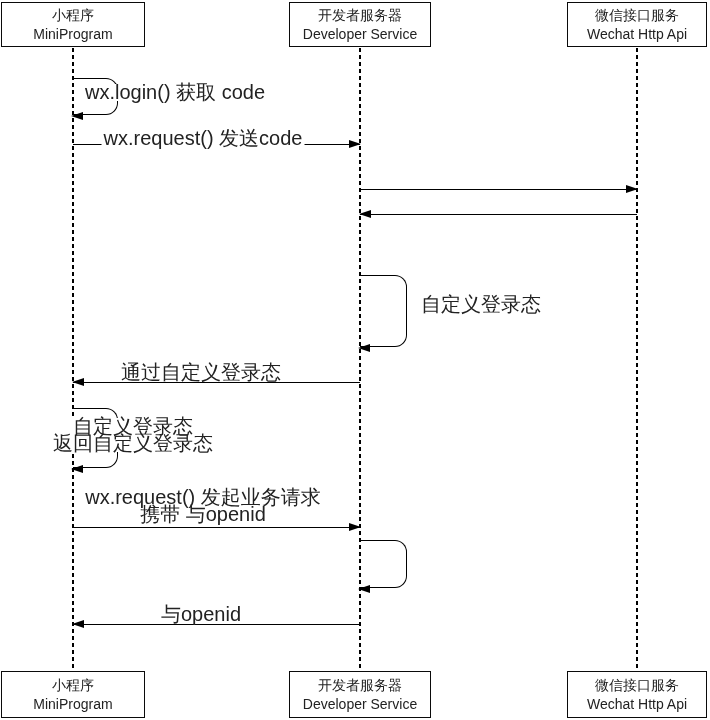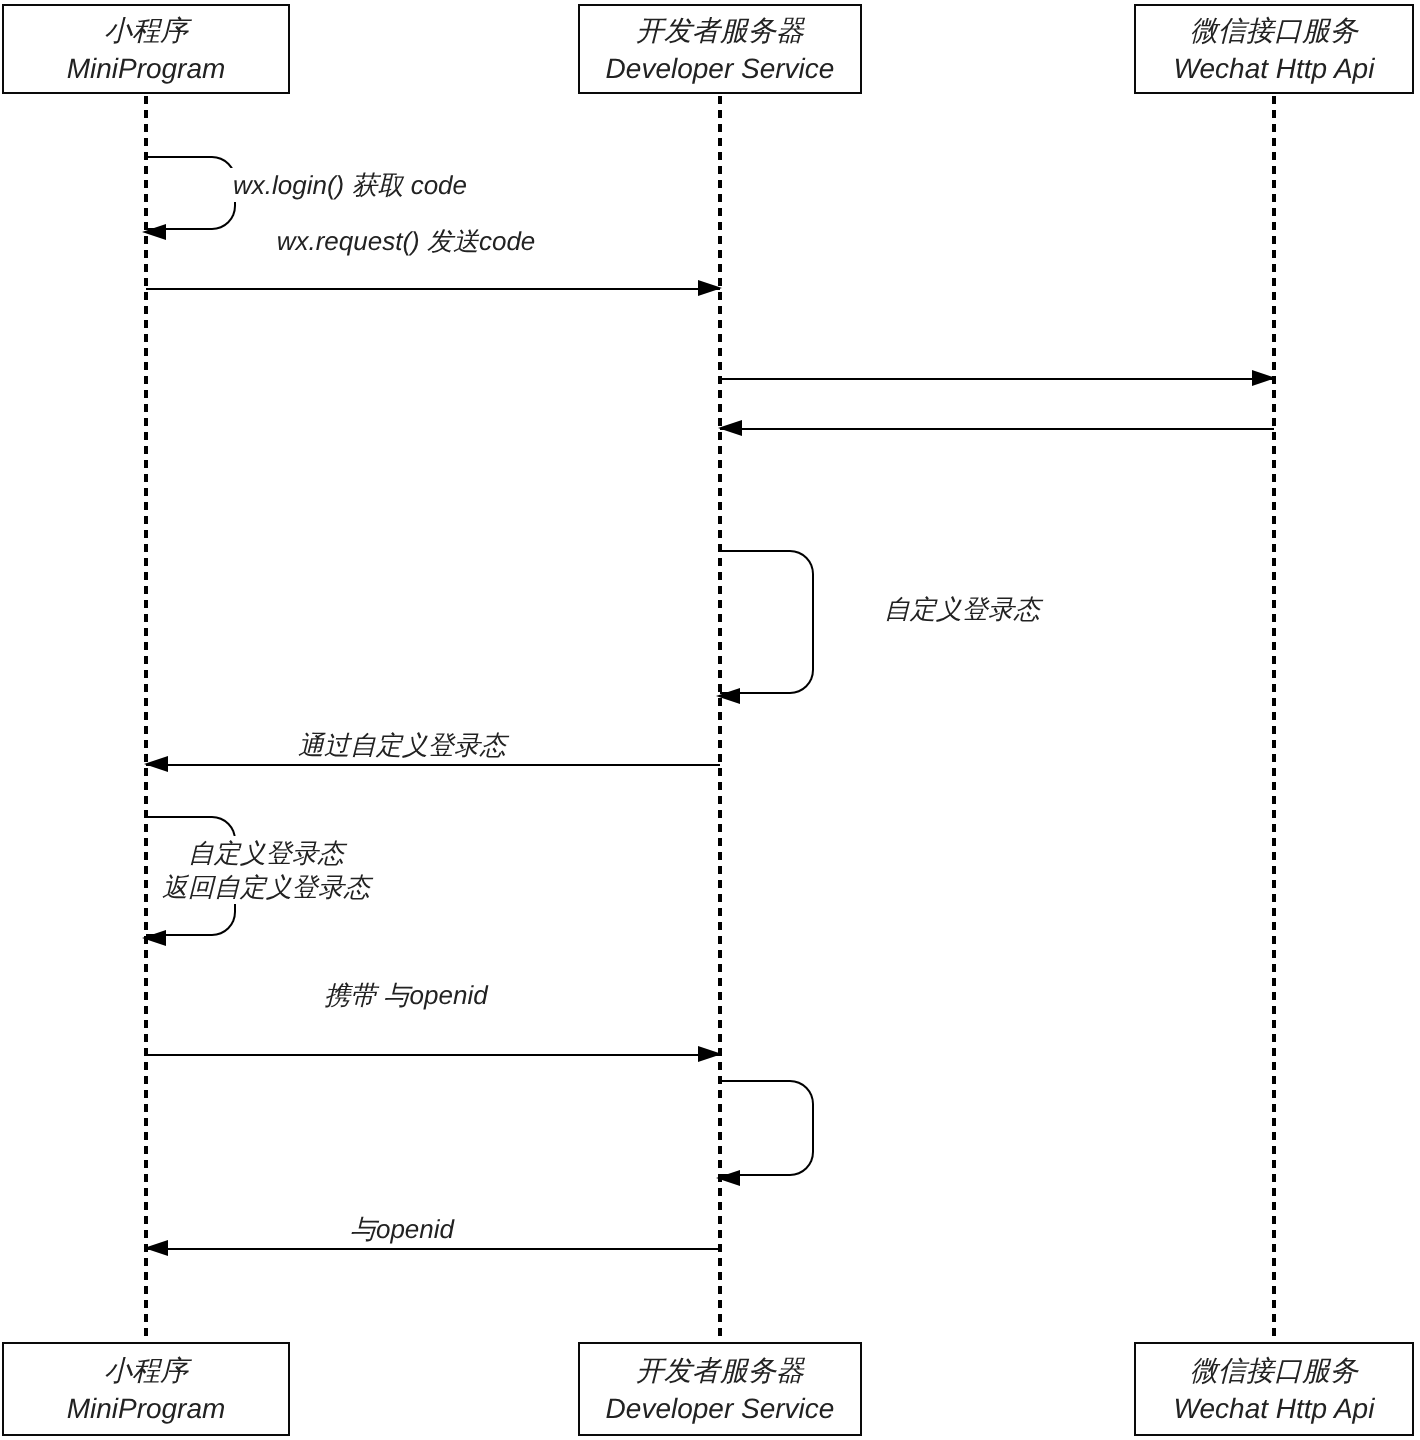--- a/index.html
+++ b/index.html
@@ -3,21 +3,20 @@
 <meta charset="utf-8">
 <style>
   html,body{margin:0;padding:0;background:#ffffff;}
   .canvas{
     position:relative;
     width:710px;height:720px;
     background:#ffffff;
     font-family:"Liberation Sans","DejaVu Sans",sans-serif;
     color:#222222;
     overflow:hidden;
-    font-style:italic;
   }
   .lifeline{
     position:absolute;
     top:48px;height:623px;width:1.5px;
     background:repeating-linear-gradient(to bottom,#000 0 4px,transparent 4px 7px);
   }
   .actor{
     position:absolute;
     height:45px;
     border:1.5px solid #0a0a0a;
@@ -48,21 +47,21 @@
     left:-2px;bottom:-6.3px;
     border-right:12px solid #000;
     border-top:4.5px solid transparent;
     border-bottom:4.5px solid transparent;
   }
   .lbl{
     position:absolute;
     transform:translateX(-50%);
     background:#ffffff;
     text-align:center;
-    font-size:13px;line-height:17px;
+    font-size:20px;line-height:17px;
     white-space:nowrap;
     padding:0 2px;
     z-index:2;
   }
 </style>
 </head>
 <body>
 
 <div class="canvas">
 
@@ -83,21 +82,21 @@
     <div>Wechat Http Api</div>
   </div>
 
   <div class="self-loop" style="left:73px;top:78px;width:45px;height:37px">
     <span class="loop-ah"></span>
   </div>
   <div class="lbl" style="left:175px;top:84px">
     <div>wx.login() 获取 code</div>
   </div>
 
-  <div class="lbl" style="left:203px;top:112px">
+  <div class="lbl" style="left:203px;top:130px">
     <div>wx.request() 发送code</div>
   </div>
   <div class="msg-line" style="left:73px;top:144px;width:287px">
     <span class="ah ah-right"></span>
   </div>
 
   <div class="msg-line" style="left:360px;top:189px;width:277px">
     <span class="ah ah-right"></span>
   </div>
 
@@ -121,20 +120,21 @@
 
   <div class="self-loop" style="left:73px;top:408px;width:45px;height:60px">
     <span class="loop-ah"></span>
   </div>
   <div class="lbl" style="left:133px;top:418px">
     <div>自定义登录态</div>
     <div>返回自定义登录态</div>
   </div>
 
   <div class="lbl" style="left:203px;top:489px">
+    <div>wx.request() 发起业务请求</div>
     <div>携带 与openid</div>
   </div>
   <div class="msg-line" style="left:73px;top:527px;width:287px">
     <span class="ah ah-right"></span>
   </div>
 
   <div class="self-loop" style="left:360px;top:540px;width:47px;height:48px">
     <span class="loop-ah"></span>
   </div>
 

